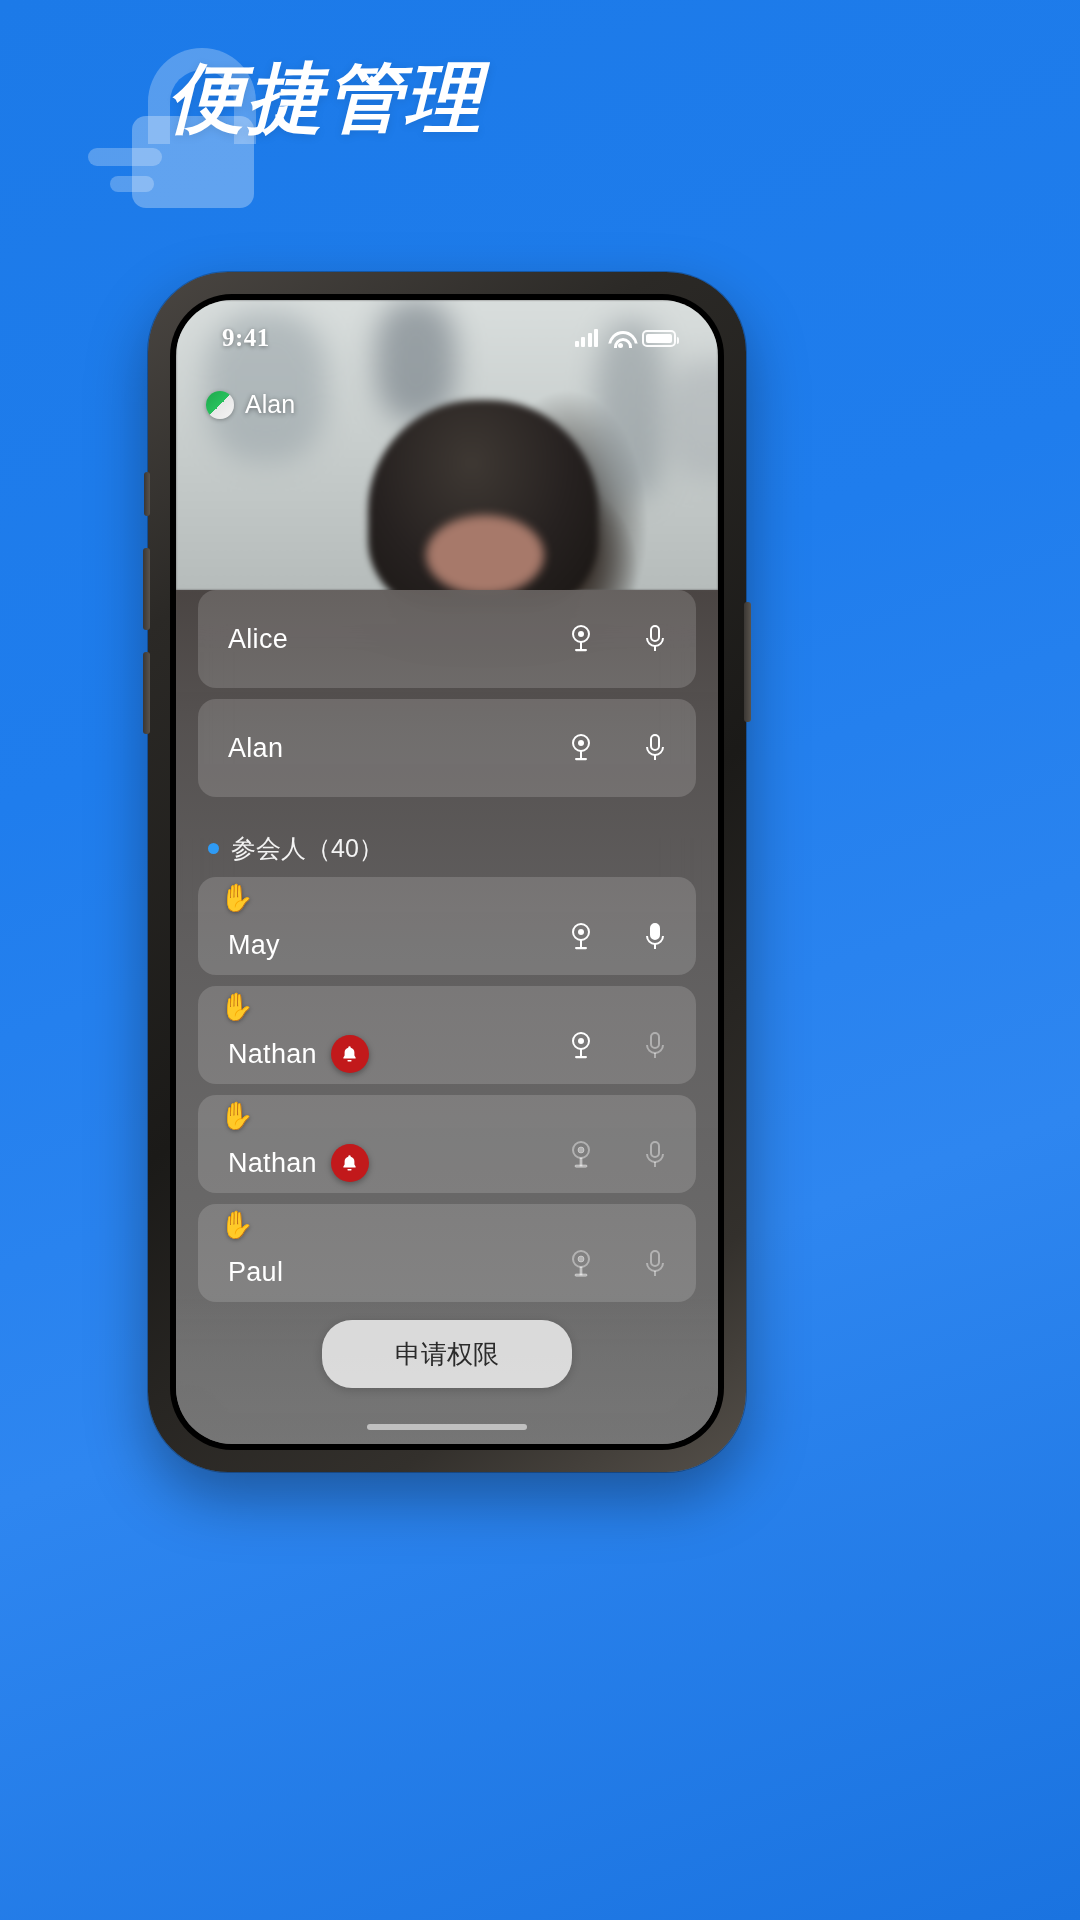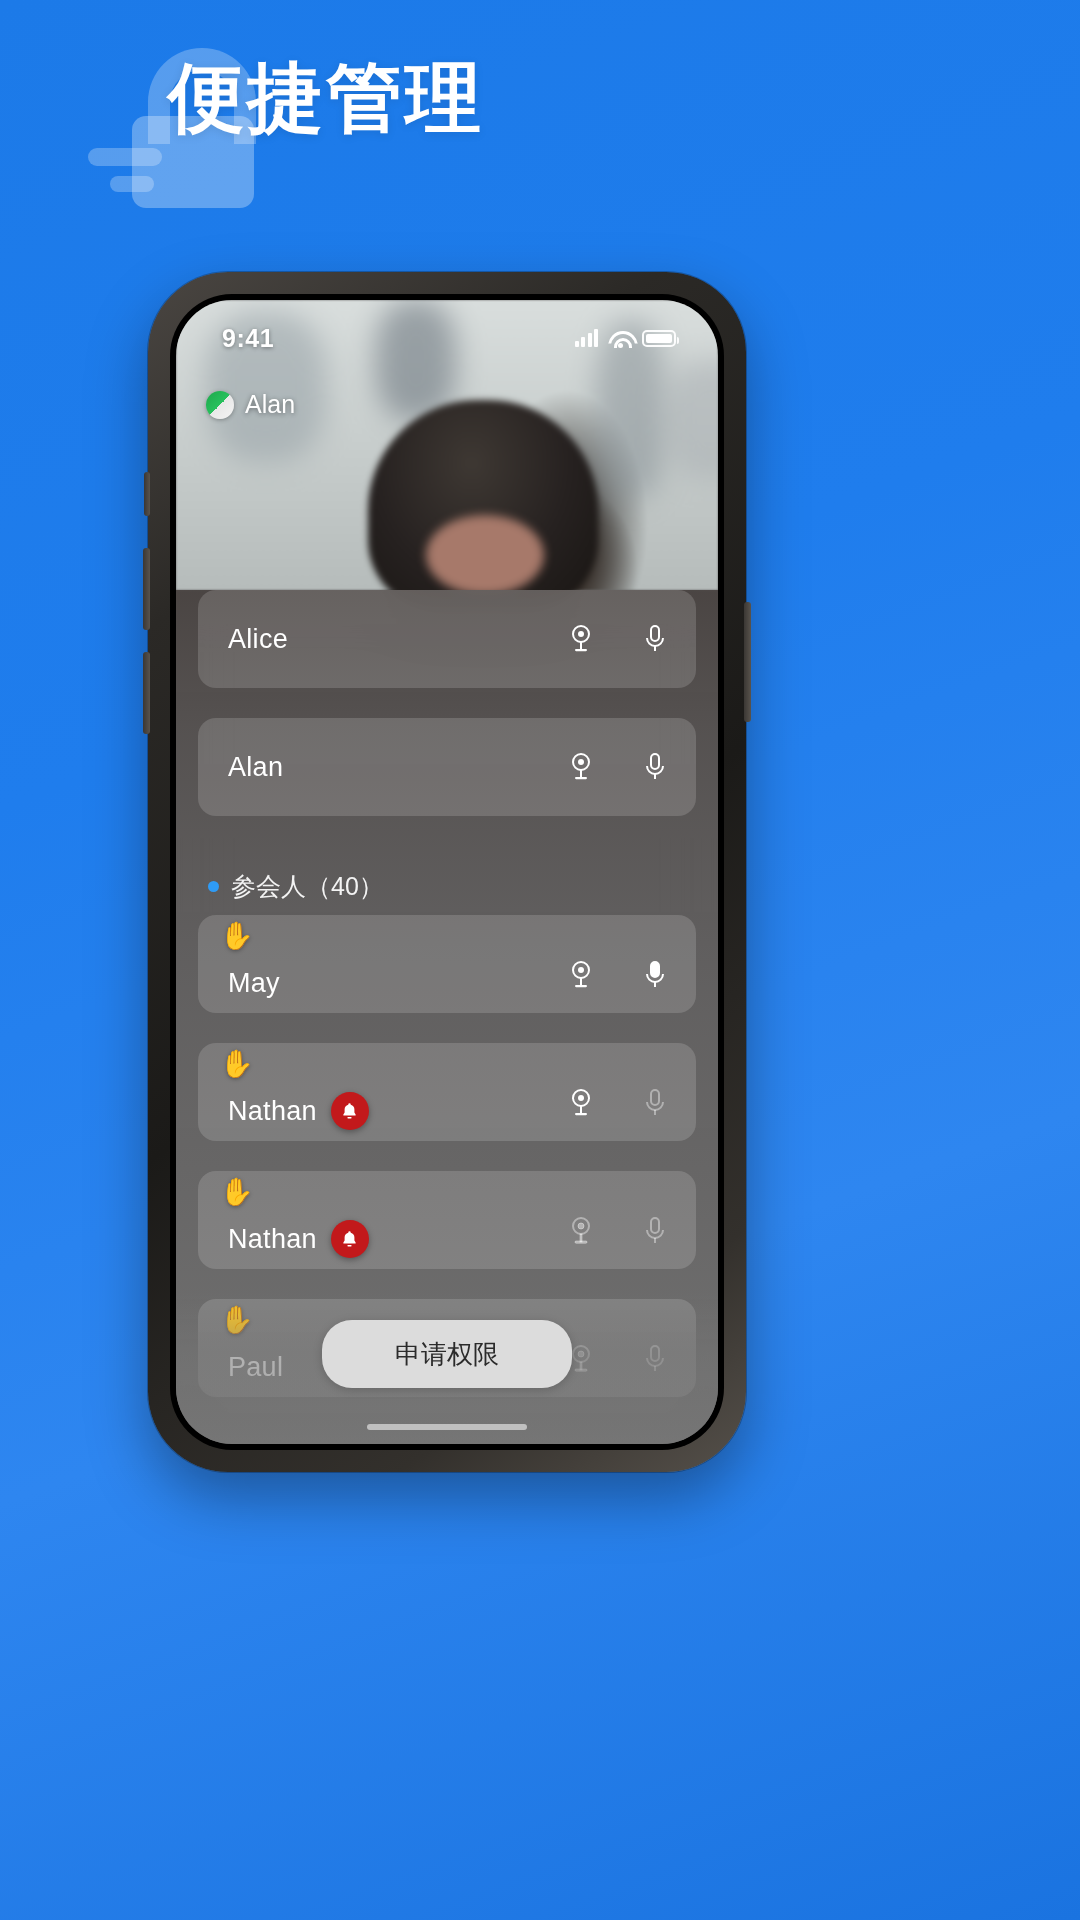--- a/index.html
+++ b/index.html
@@ -7,21 +7,21 @@
     width: 1080px; height: 1920px;
     font-family: "Liberation Sans", "DejaVu Sans", sans-serif;
     overflow: hidden;
   }
   body {
     background: linear-gradient(160deg, #1c7ae8 0%, #1f7ded 35%, #2e86f0 65%, #1a73e0 100%);
     position: relative;
   }
 
   
-  .hero { position: absolute; top: 0; left: 0; width: 1080px; height: 270px; }
+  .hero { position: absolute; top: 0; left: 0; width: 1080px; height: 270px; font-style: italic; }
 
   .lock-wrap {
     position: absolute; left: 88px; top: 48px;
     width: 210px; height: 160px;
   }
   .lock-shackle {
     position: absolute; left: 60px; top: 0px;
     width: 108px; height: 96px;
     border: 22px solid rgba(255,255,255,0.26);
     border-bottom: none;
@@ -125,21 +125,21 @@
   }
 
   
   .statusbar {
     position: absolute; left: 0; top: 0; width: 100%; height: 64px;
     display: flex; align-items: center; justify-content: space-between;
     padding: 12px 42px 0 46px;
     color: #fff;
   }
   .sb-time { font-size: 25px; font-weight: bold; letter-spacing: 0.5px;
-             text-shadow: 0 1px 4px rgba(0,0,0,0.4); }
+             text-shadow: 0 1px 4px rgba(0,0,0,0.4); font-family: Liberation Serif, serif; }
   .sb-icons { display: flex; align-items: center; gap: 10px; }
   .sig { display: flex; align-items: flex-end; gap: 2.5px; height: 18px; }
   .sig i { display: block; width: 4px; background: #fff; border-radius: 1px; }
   .sig i:nth-child(1){ height: 6px; }
   .sig i:nth-child(2){ height: 10px; }
   .sig i:nth-child(3){ height: 14px; }
   .sig i:nth-child(4){ height: 18px; }
   .wifi { width: 24px; height: 18px; position: relative; }
   .wifi::before {
     content:""; position:absolute; left:0; top:2px; width:24px; height:24px;
@@ -196,21 +196,21 @@
   }
   .sec-dot { width: 11px; height: 11px; border-radius: 50%; flex: none; }
 
   .prow {
     position: relative;
     height: 98px;
     border-radius: 18px;
     background: rgba(255,255,255,0.155);
     display: flex; align-items: center;
     padding: 0 24px 0 30px;
-    margin-bottom: 30px;
+    margin-bottom: 11px;
   }
   .prow-name {
     color: #ffffff; font-size: 27px; letter-spacing: 0.3px;
     display: flex; align-items: center; gap: 14px;
   }
   .prow-spacer { flex: 1; }
   .prow-icons { display: flex; align-items: center; gap: 40px; }
 
   .hand {
     position: absolute; left: 22px; top: 8px;

